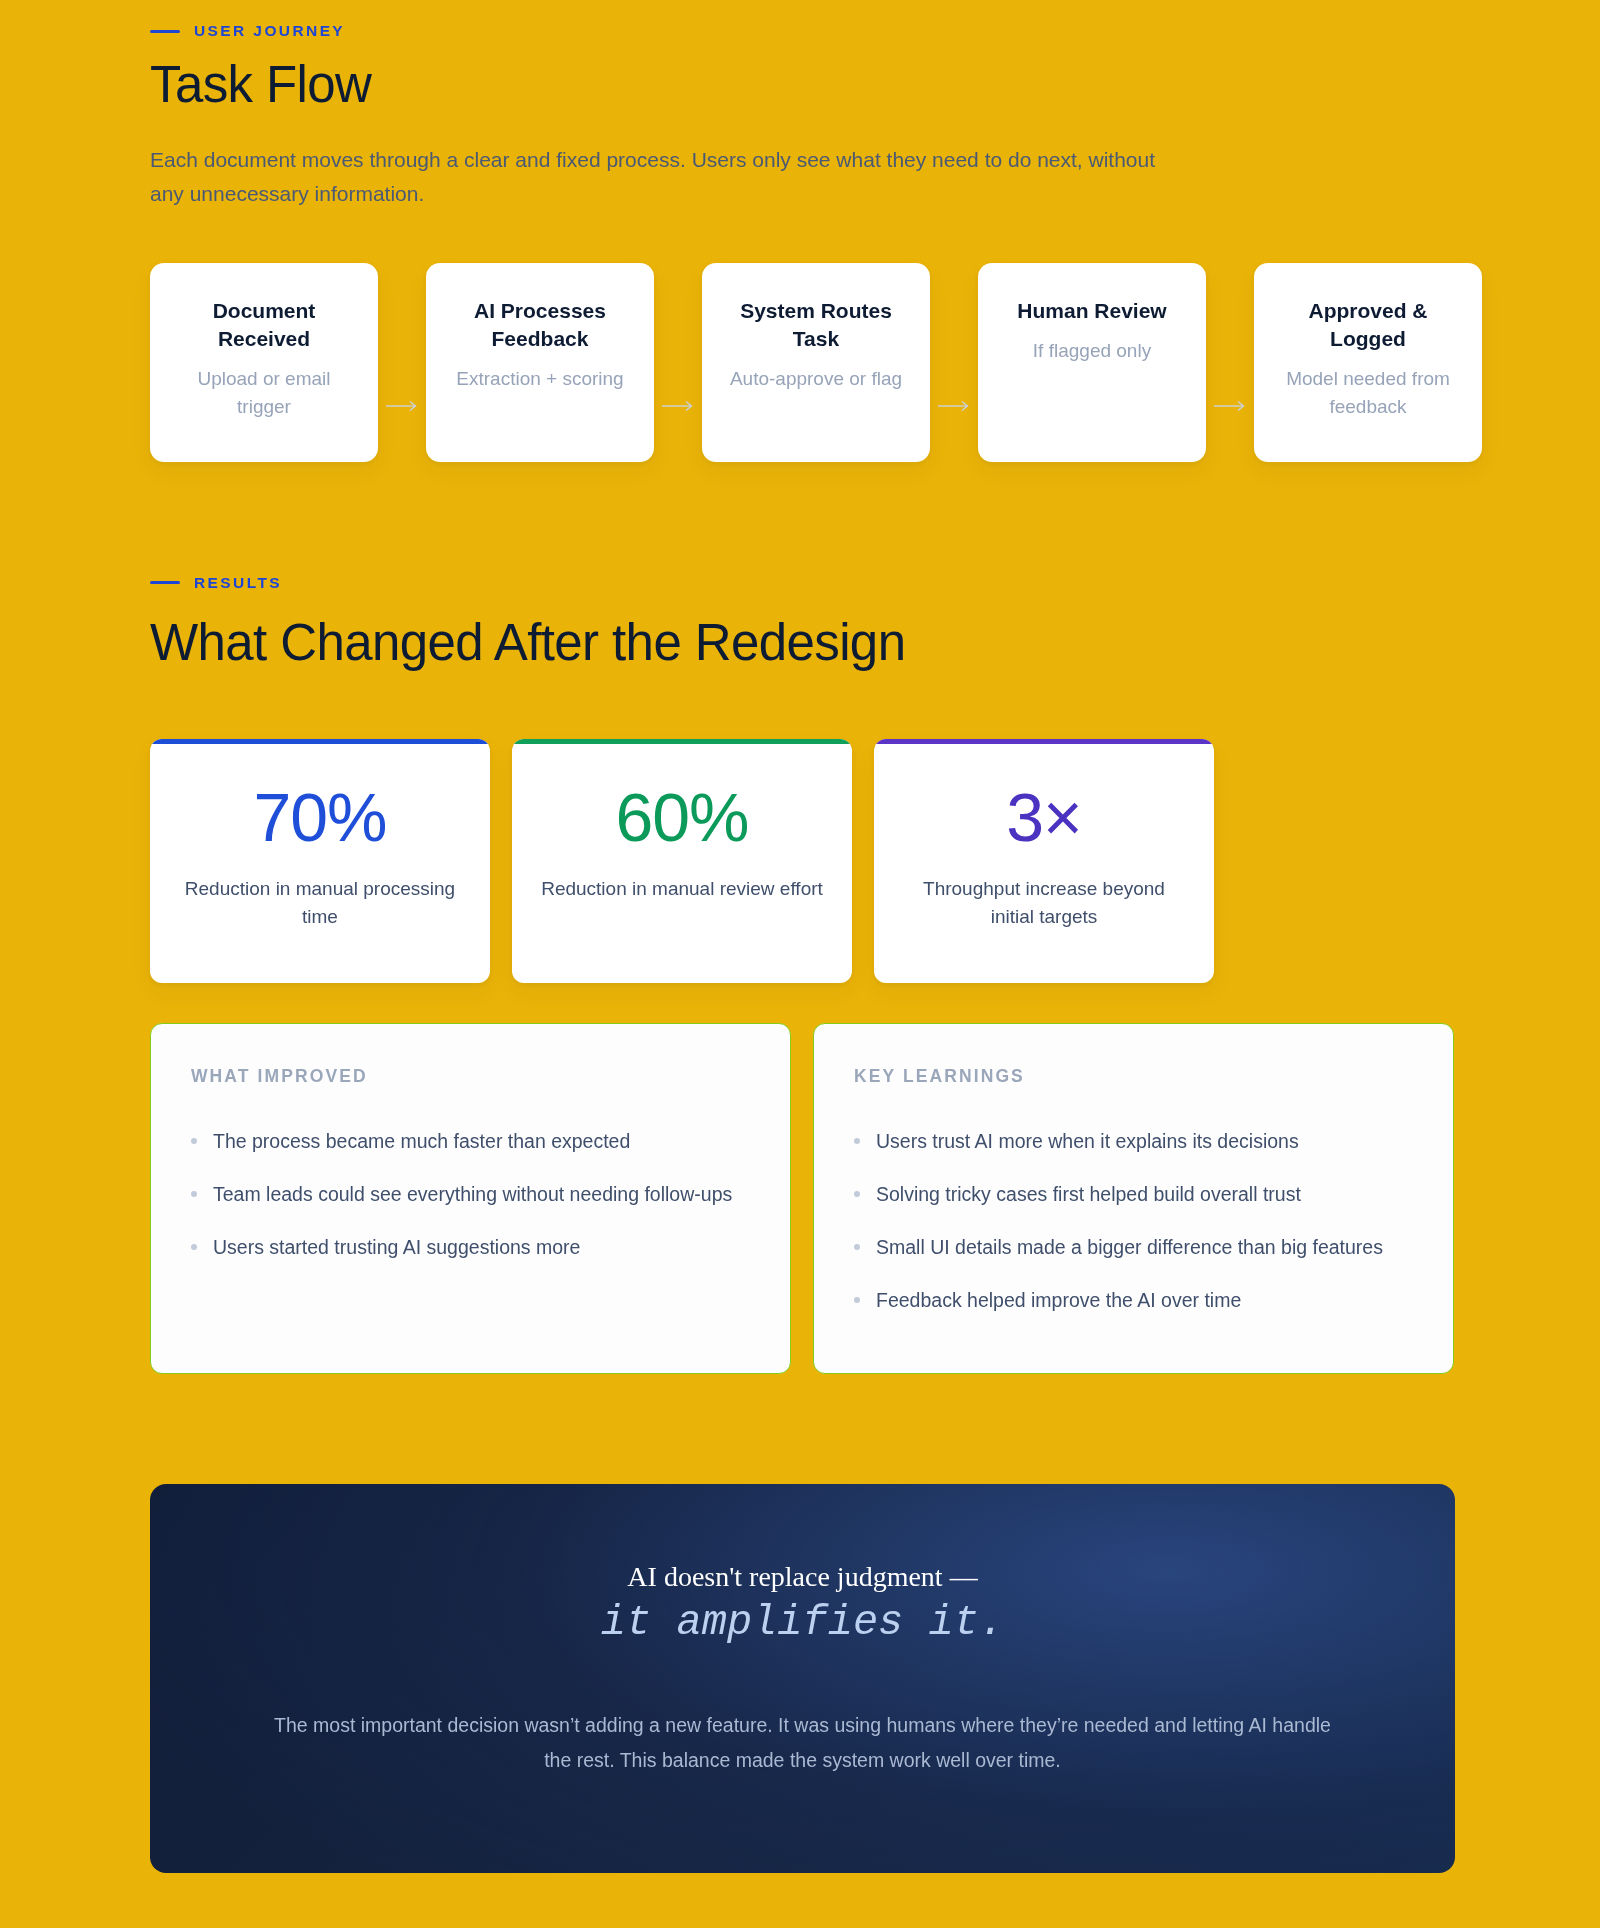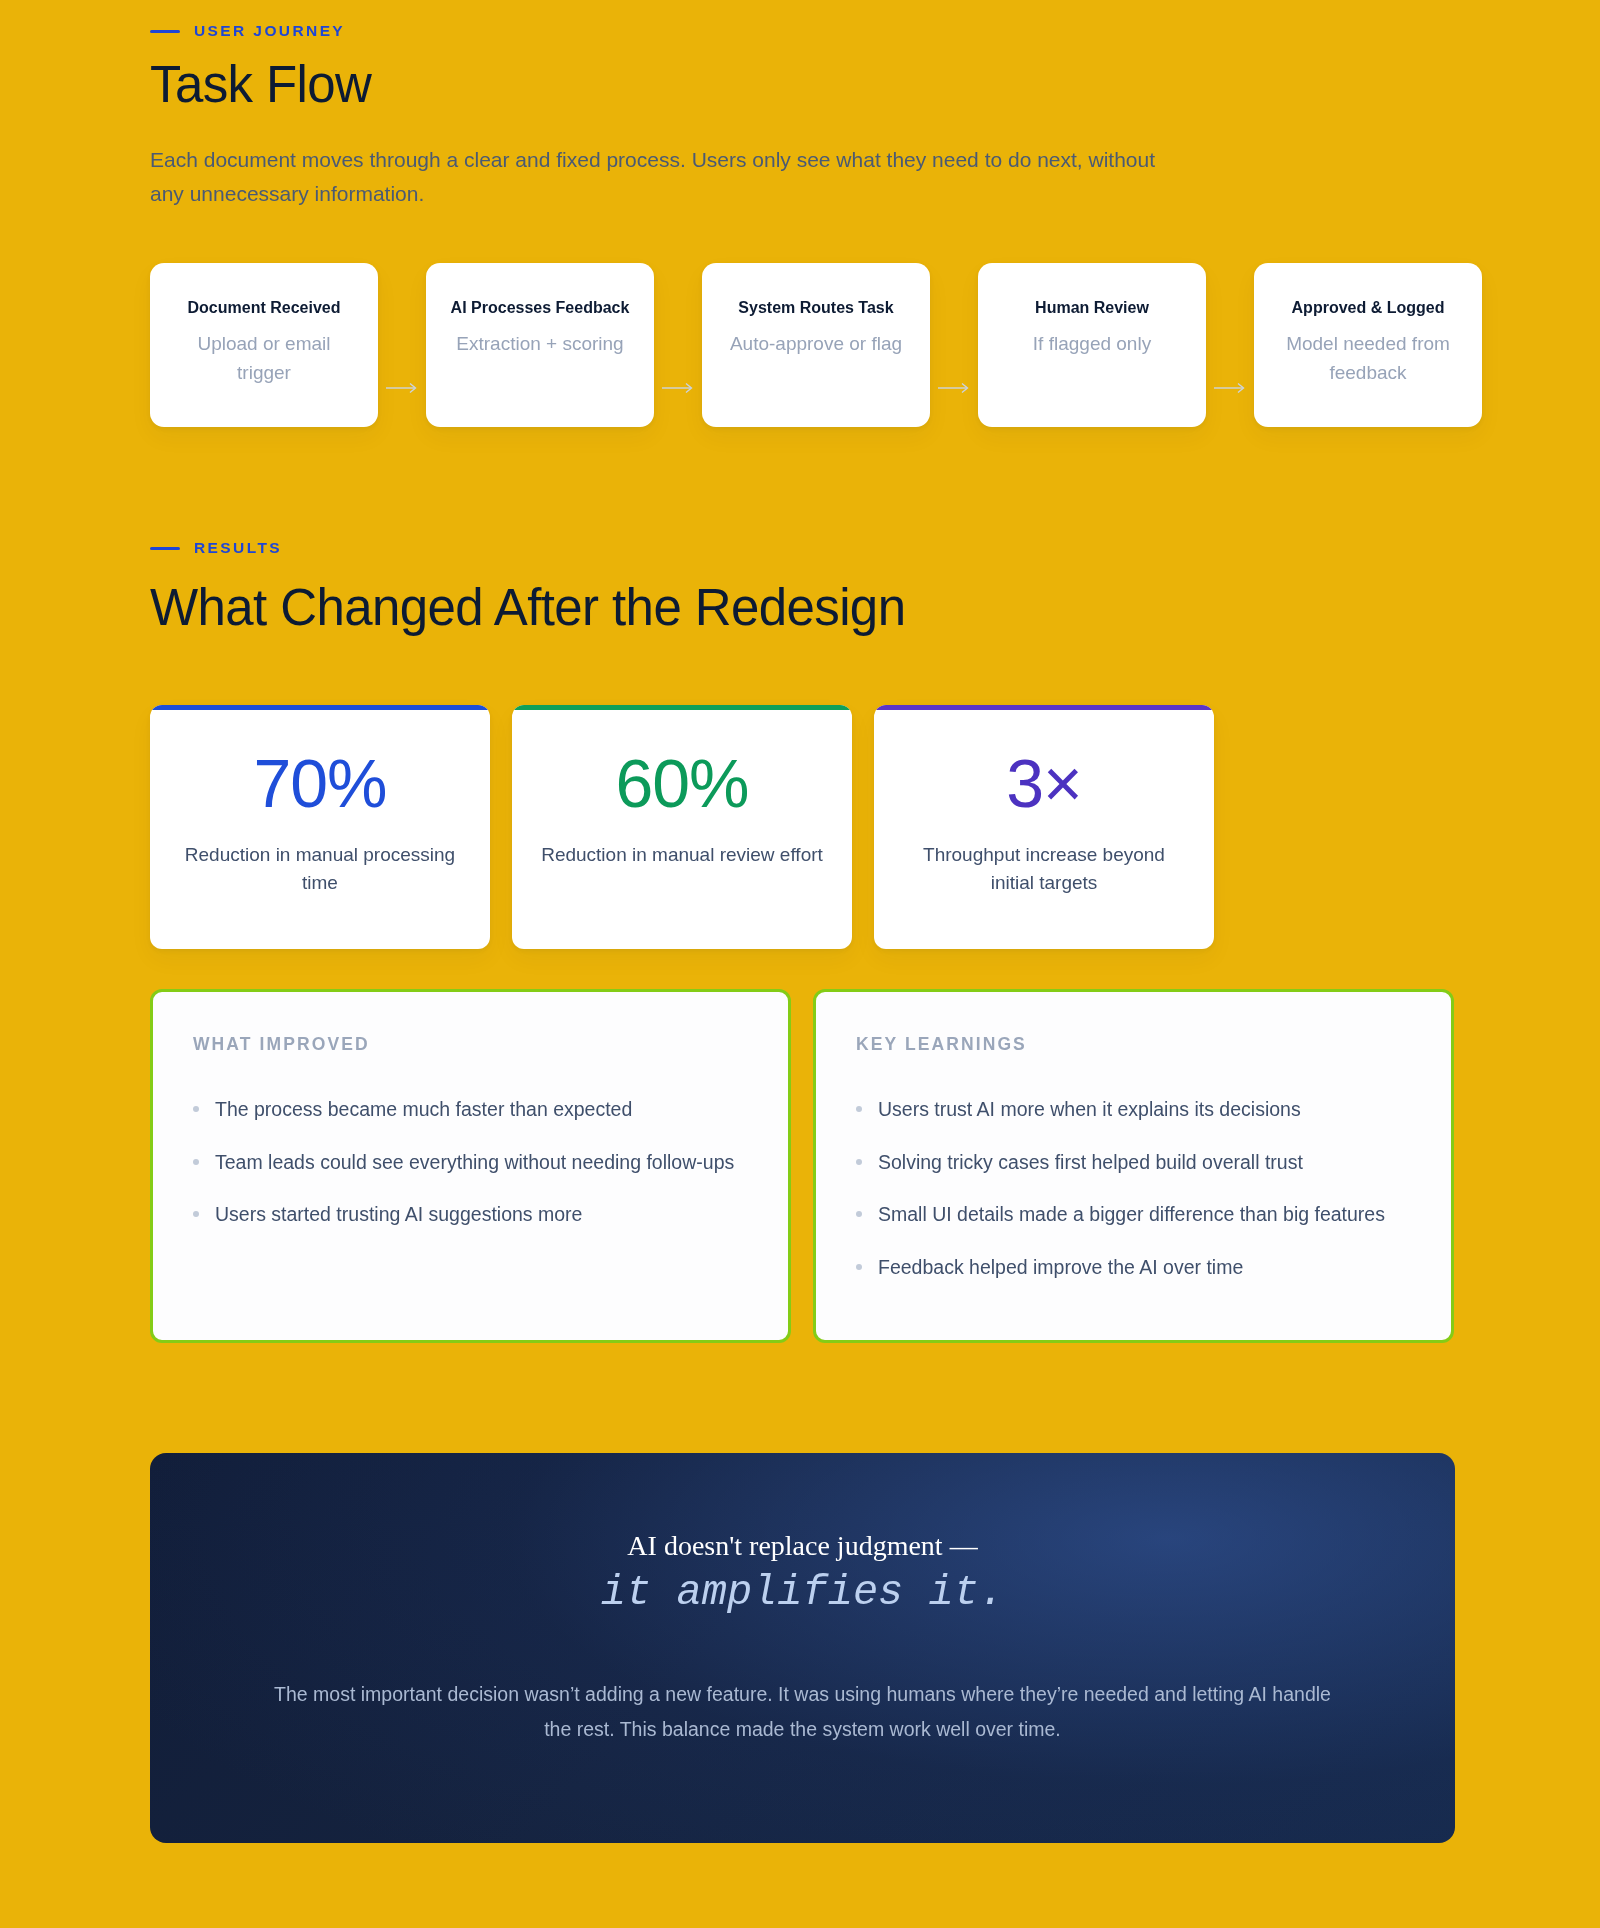--- a/index.html
+++ b/index.html
@@ -79,21 +79,21 @@
   .flow-card {
     width: 228px;
     flex: none;
     background: #ffffff;
     border-radius: 14px;
     box-shadow: 0 2px 5px rgba(25,40,75,0.055), 0 10px 24px rgba(25,40,75,0.045);
     padding: 34px 20px 40px;
     text-align: center;
   }
   .flow-title {
-    font-size: 16px;
+    font-size: 21px;
     font-weight: bold;
     color: #0d1b33;
     line-height: 1.33;
   }
   .flow-sub {
     font-size: 19px;
     color: #97a3b8;
     line-height: 1.5;
     margin-top: 12px;
   }
@@ -150,21 +150,21 @@
   
   .panels {
     display: flex;
     gap: 22px;
     margin-top: 40px;
   }
   .panel {
     width: 641px;
     flex: none;
     background: #fdfdfe;
-    border: 3px solid #84cc16;
+    border: 1px solid #84cc16;
     border-radius: 12px;
     padding: 42px 40px 46px;
   }
   .panel-title {
     font-size: 17.5px;
     font-weight: bold;
     letter-spacing: 2.1px;
     color: #9aa6ba;
     text-transform: uppercase;
     margin-bottom: 28px;

